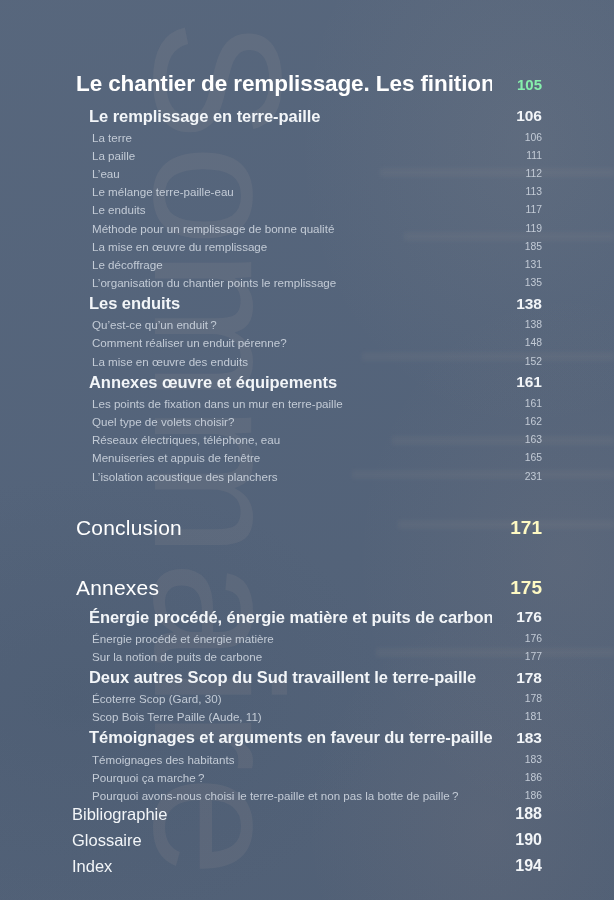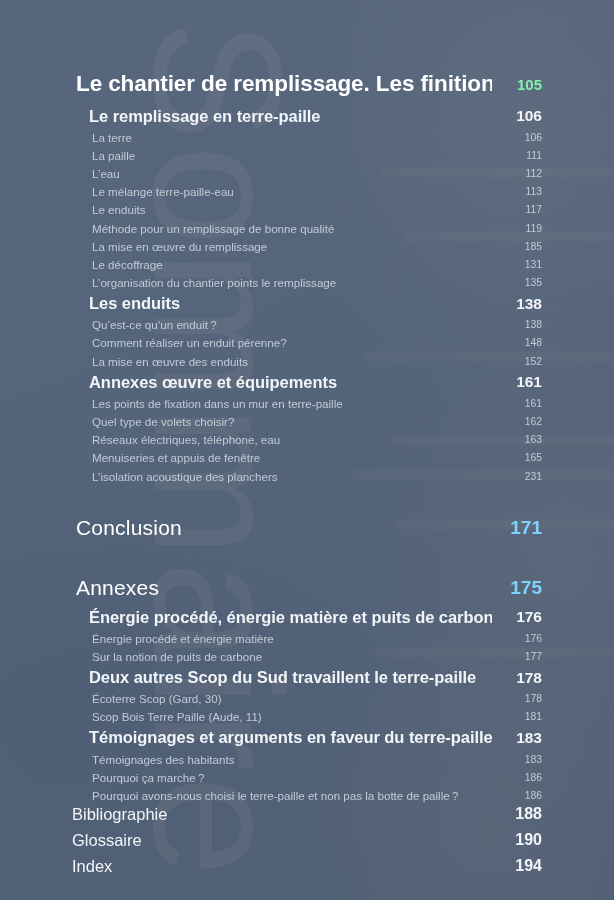--- a/index.html
+++ b/index.html
@@ -147,21 +147,21 @@
   .row-big .toc-label {
     font-size: 21px;
     font-weight: 400;
     color: #ffffff;
     letter-spacing: 0.2px;
     text-align: right;
   }
   .row-big .toc-page {
     font-size: 19px;
     font-weight: 700;
-    color: #7dd3fc;
+    color: #fef9c3;
     width: 44px;
   }
 
   
   .row-back {
     padding: 0 72px 0 72px;
     height: 26px;
     align-items: flex-start;
   }
   .row-back .toc-label {

